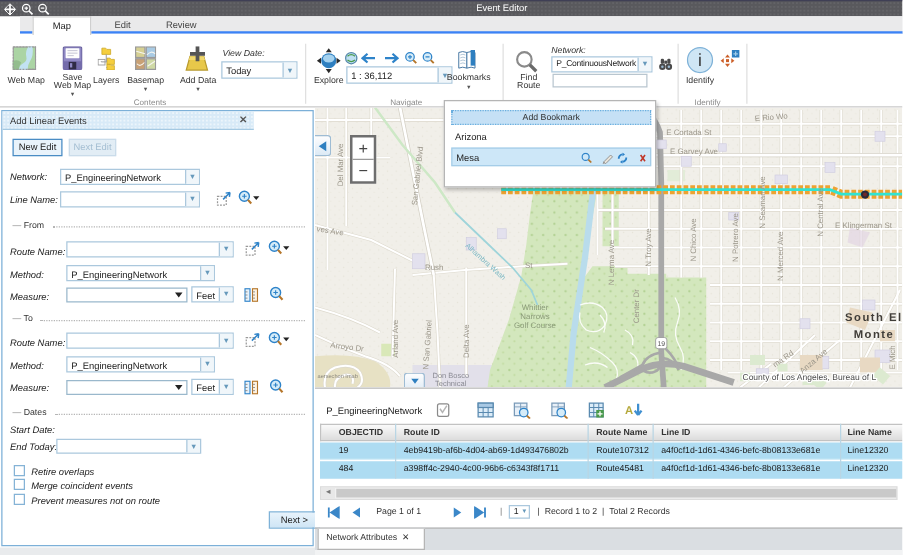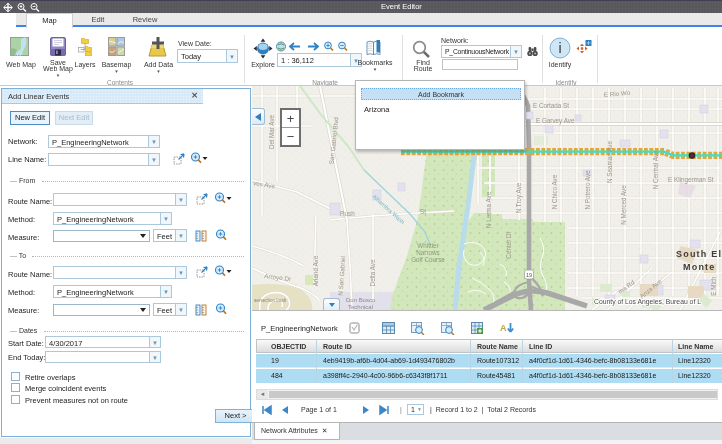--- a/index.html
+++ b/index.html
@@ -21,21 +21,21 @@
 .rsep { position:absolute; top:8px; height:48px; width:1px; background:#e0e0e0; }
 .glabel { position:absolute; top:52px; font-size:6.5px; color:#8a8a8a; text-align:center; }
 .ritem { position:absolute; font-size:7px; color:#333; text-align:center; }
 
 #panel { left:1px; top:88px; width:250px; height:349px; background:#fff; border:1px solid #7cb0d8; }
 #phead { position:absolute; left:0; top:0; width:201px; height:15px;
   background:#d8eaf7; background-image:radial-gradient(rgba(255,255,255,.5) 1px, transparent 1px); background-size:3px 3px; border-bottom:1px solid #a5c9e2; }
 #phead .t { position:absolute; left:6px; top:3px; font-size:7.5px; color:#333; }
 #phead .x { position:absolute; right:5px; top:2px; font-size:8px; color:#555; font-weight:bold; }
 .btn { position:absolute; font-size:7.5px; text-align:center; }
-.lbl { position:absolute; font-size:7.5px; color:#222; }
+.lbl { position:absolute; font-size:7.5px; color:#222;font-style:italic; }
 .combo { position:absolute; background:#fff; border:1px solid #abc8dd;padding-left:32px; }
 .combo .dd { position:absolute; right:0; top:0; bottom:0; width:11px; border-left:1px solid #abc8dd;
   background:#f0f6fa; color:#6699bb; font-size:6px; text-align:center; }
 .combo .tx { position:absolute; left:3px; top:2px; font-size:7.5px; color:#222; white-space:nowrap; }
 .sephdr { position:absolute; left:8px; right:8px; height:8px; font-size:7px; color:#333; }
 .sephdr .ln { position:absolute; top:4px; height:0; border-top:1px dotted #b5b5b5; }
 .cb { position:absolute; width:9px; height:9px; background:#fff; border:1px solid #85b3d6; }
 
 #map { left:252px; top:86px; width:470px; height:224px; overflow:hidden; }
 
@@ -321,24 +321,20 @@
   </svg>
   <svg class="abs" style="left:213px;top:214px" width="13" height="13" viewBox="0 0 13 13">
     <circle cx="5.5" cy="5" r="4" fill="#d6ecf8" stroke="#2e83c9" stroke-width="1.1"></circle>
     <path d="M3.7 5 h3.6 M5.5 3.2 v3.6" stroke="#2e83c9" stroke-width="0.9"></path>
     <path d="M8.4 7.9 L11 10.8" stroke="#b5762a" stroke-width="1.7"></path>
   </svg>
 
   <div class="sephdr" style="left:8px;right:6px;top:238px;"><span style="color:#888">—</span> Dates <span class="ln" style="left:34px;right:0"></span></div>
 
   <div class="lbl" style="left:6px;top:250px;">Start Date:</div>
-  <div class="combo" style="left:43px;top:247px;width:116px;height:12px;">
-    <span class="tx">4/30/2017</span>
-      <span class="dd" style="line-height:12px">▼</span>
-  </div>
   <div class="lbl" style="left:6px;top:264px;">End Today:</div>
   <div class="combo" style="left:43px;top:262px;width:116px;height:12px;">
     <span class="dd" style="line-height:12px">▼</span>
   </div>
 
   <div class="cb" style="left:9px;top:283px;"></div>
   <div class="lbl" style="left:23px;top:284px;">Retire overlaps</div>
   <div class="cb" style="left:9px;top:294px;"></div>
   <div class="lbl" style="left:23px;top:295px;">Merge coincident events</div>
   <div class="cb" style="left:9px;top:306px;"></div>
@@ -523,20 +519,31 @@
   </div>
   
   <div class="abs" style="left:71px;top:212px;width:17px;height:12px;background:linear-gradient(#fdfdfe,#e4eef7);border:1px solid #9ebcd4;border-bottom:none;border-radius:3px 3px 0 0;">
     <div class="abs" style="left:4.5px;top:4px;width:0;height:0;border-left:3.5px solid transparent;border-right:3.5px solid transparent;border-top:4.5px solid #2e7fc0;"></div>
   </div>
 </div>
 
 <div class="abs" style="left:355px;top:80px;width:170px;height:70px;background:#fff;border:1px solid #b5b5b5;box-shadow:1px 2px 3px rgba(0,0,0,0.25);z-index:50;">
   <div class="abs" style="left:5px;top:7px;width:160px;height:12px;background:#c5e0f5;border:1px dotted #6aaede;font-size:7px;color:#333;text-align:center;line-height:11px;">Add Bookmark</div>
   <div class="abs" style="left:8px;top:24px;font-size:7.5px;color:#222;">Arizona</div>
+  <div class="abs" style="left:5px;top:37px;width:160px;height:15px;background:#cde7f8;border:1px solid #a5cde8;">
+    <span class="abs" style="left:3px;top:3px;font-size:7.5px;color:#222;">Mesa</span>
+    <svg class="abs" style="left:103px;top:3px" width="52" height="9" viewBox="0 0 52 9">
+      <circle cx="3.5" cy="3.5" r="2.8" fill="none" stroke="#2e83c9" stroke-width="1"></circle>
+      <path d="M5.7 5.7 L8 8" stroke="#b5762a" stroke-width="1.4"></path>
+      <path d="M18 7.5 L23.5 2 L25 3.5 L19.5 9 Z M18 7.5 L17.5 9.2 L19.5 9" fill="#e8e4da" stroke="#8a8a8a" stroke-width="0.7"></path>
+      <path d="M33 1.5 A3.2 3.2 0 0 0 30 5 M33 7.5 A3.2 3.2 0 0 0 36 4" stroke="#2e83c9" stroke-width="1.5" fill="none"></path>
+      <path d="M33 0 L33 3 L35 1.5 Z M33 9 L33 6 L31 7.5 Z" fill="#2e83c9"></path>
+      <path d="M47.5 2 L51 7 M51 2 L47.5 7" stroke="#c0392b" stroke-width="1.3"></path>
+    </svg>
+  </div>
 </div>
 
 <div id="grid" class="abs">
   <div class="abs" style="left:9px;top:13px;font-size:7.5px;color:#222;">P_EngineeringNetwork</div>
   <svg class="abs" style="left:97px;top:10px" width="260" height="14" viewBox="0 0 260 14">
     <g transform="translate(0,1)">
       <rect x="1" y="1" width="9" height="10" rx="1.5" fill="#fff" stroke="#8a8a8a"></rect>
       <path d="M3 5 L5 8 L8.5 2.5" stroke="#b5b5b5" stroke-width="1.2" fill="none"></path>
     </g>
     <g transform="translate(33,1)">

